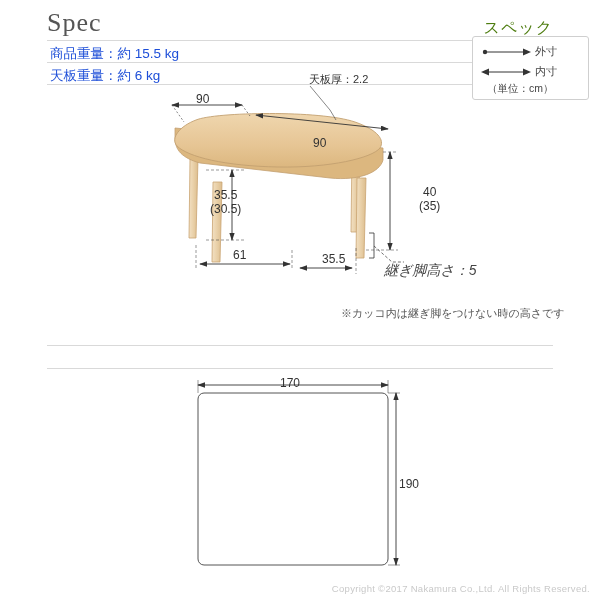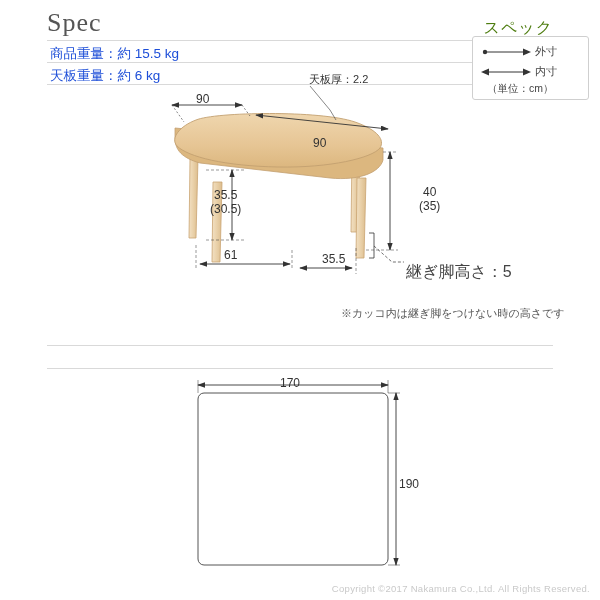--- a/index.html
+++ b/index.html
@@ -51,29 +51,29 @@
   .legend svg{position:absolute;left:8px;}
   .lgsvg1{top:10px;}
   .lgsvg2{top:30px;}
 
   
   .draw{position:absolute;left:0;top:0;width:600px;height:600px;}
   .note{
     position:absolute;font-size:11px;color:#555;
   }
   .note-kakko{left:341px;top:306px;}
-  .note-tsugi{left:406px;top:262px;color:#444;font-size:16px;}
+  .note-tsugi{left:384px;top:262px;color:#444;font-size:14px;font-style:italic;}
 
   .dim{position:absolute;font-size:12px;color:#333;}
   .dim-60{left:196px;top:92px;}
   .dim-90{left:313px;top:100px;margin-top:36px;}
   .dim-thick{left:309px;top:72px;font-size:11px;}
   .dim-355a{left:210px;top:188px;text-align:center;line-height:14px;}
   .dim-40{left:399px;top:185px;text-align:center;line-height:14px;margin-left:20px;}
-  .dim-61{left:224px;top:248px;}
+  .dim-61{left:233px;top:248px;}
   .dim-355b{left:322px;top:252px;}
 
   .dim-210{left:280px;top:376px;}
   .dim-190{left:399px;top:477px;text-align:right;}
 
   .copyright{
     position:absolute;right:10px;bottom:6px;
     font-size:9.5px;color:#c9c9c9;letter-spacing:.3px;margin-top:29px;
   }
 </style>

